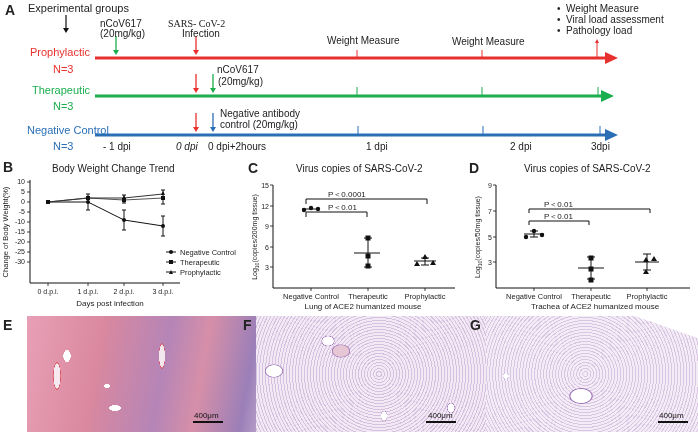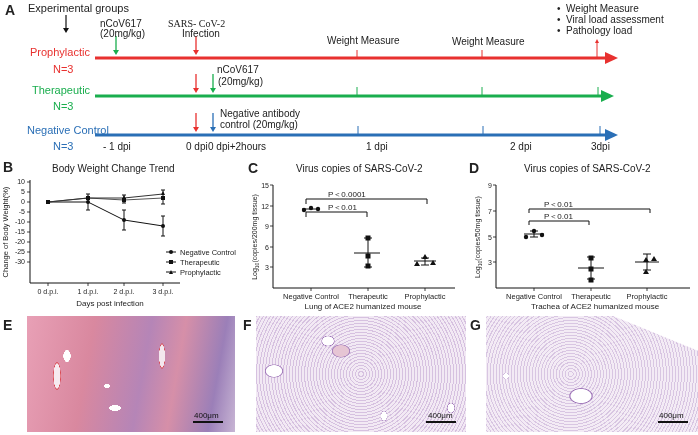--- a/index.html
+++ b/index.html
@@ -2,21 +2,21 @@
 <html><head>
 <meta charset="utf-8">
 <style>
   html,body{margin:0;padding:0;background:#fff;}
   body{width:698px;height:435px;position:relative;overflow:hidden;font-family:"Liberation Sans",sans-serif;color:#222;}
   .abs{position:absolute;}
   .panel-letter{position:absolute;font-weight:bold;font-size:14px;font-family:"Liberation Sans",sans-serif;}
   .t9{font-size:11px;white-space:nowrap;}
   .t8{font-size:10px;white-space:nowrap;}
   svg text{font-family:"Liberation Sans",sans-serif;}
-  .histo{position:absolute;overflow:hidden;}
+  .histo{position:absolute;overflow:hidden;padding-left:36px;}
   .scalebar{position:absolute;height:2px;background:#111;}
   .scalelabel{position:absolute;font-size:8px;color:#111;white-space:nowrap;}
 </style>
 </head>
 <body>
 
 <div>
   <div class="panel-letter" style="left:5px;top:2px;">A</div>
   <div class="abs t9" style="left:28px;top:2px;">Experimental groups</div>
   <svg class="abs" style="left:0;top:0" width="698" height="150">
@@ -76,21 +76,21 @@
   <div class="abs t8" style="left:218px;top:76px;">(20mg/kg)</div>
   <div class="abs t8" style="left:220px;top:108px;">Negative antibody</div>
   <div class="abs t8" style="left:220px;top:119px;">control (20mg/kg)</div>
   <div class="abs t8" style="left:327px;top:35px;">Weight Measure</div>
   <div class="abs t8" style="left:452px;top:36px;">Weight Measure</div>
   <div class="abs t8" style="left:557px;top:3px;">•&nbsp; <span>Weight Measure</span></div>
   <div class="abs t8" style="left:557px;top:14px;">•&nbsp; <span>Viral  load  assessment</span></div>
   <div class="abs t8" style="left:557px;top:25px;">•&nbsp; <span>Pathology load</span></div>
 
   <div class="abs t8" style="left:103px;top:141px;">- 1 dpi</div>
-  <div class="abs t8" style="left:186px;top:141px;">0 dpi</div>
+  <div class="abs t8" style="left:176px;top:141px;font-style:italic;">0 dpi</div>
   <div class="abs t8" style="left:208px;top:141px;">0 dpi+2hours</div>
   <div class="abs t8" style="left:350px;top:141px;margin-left:16px;">1 dpi</div>
   <div class="abs t8" style="left:474px;top:141px;padding-left:36px;">2 dpi</div>
   <div class="abs t8" style="left:591px;top:141px;">3dpi</div>
 </div>
 
 <div>
   <div class="panel-letter" style="left:3px;top:159px;">B</div>
   <div class="abs t8" style="left:52px;top:163px;">Body Weight Change Trend</div>
   <svg class="abs" style="left:0;top:170px" width="240" height="140">

